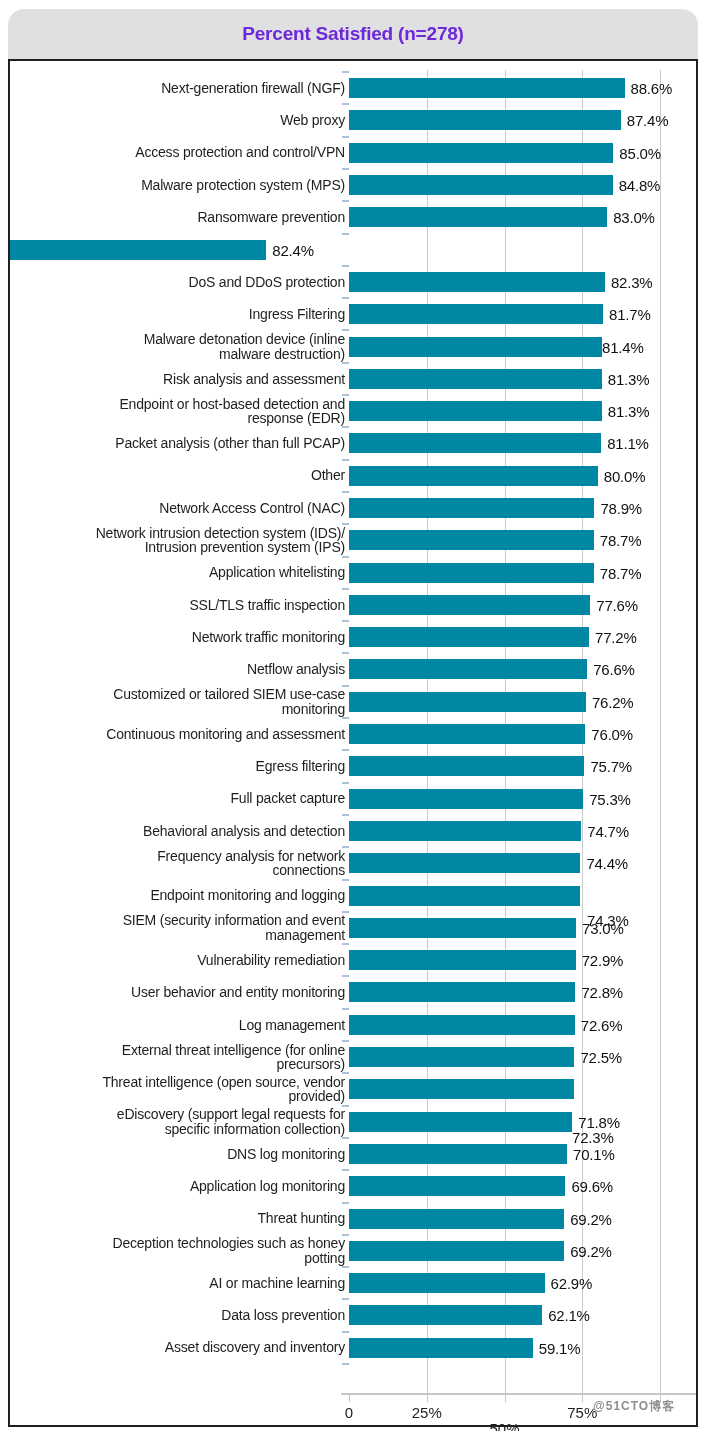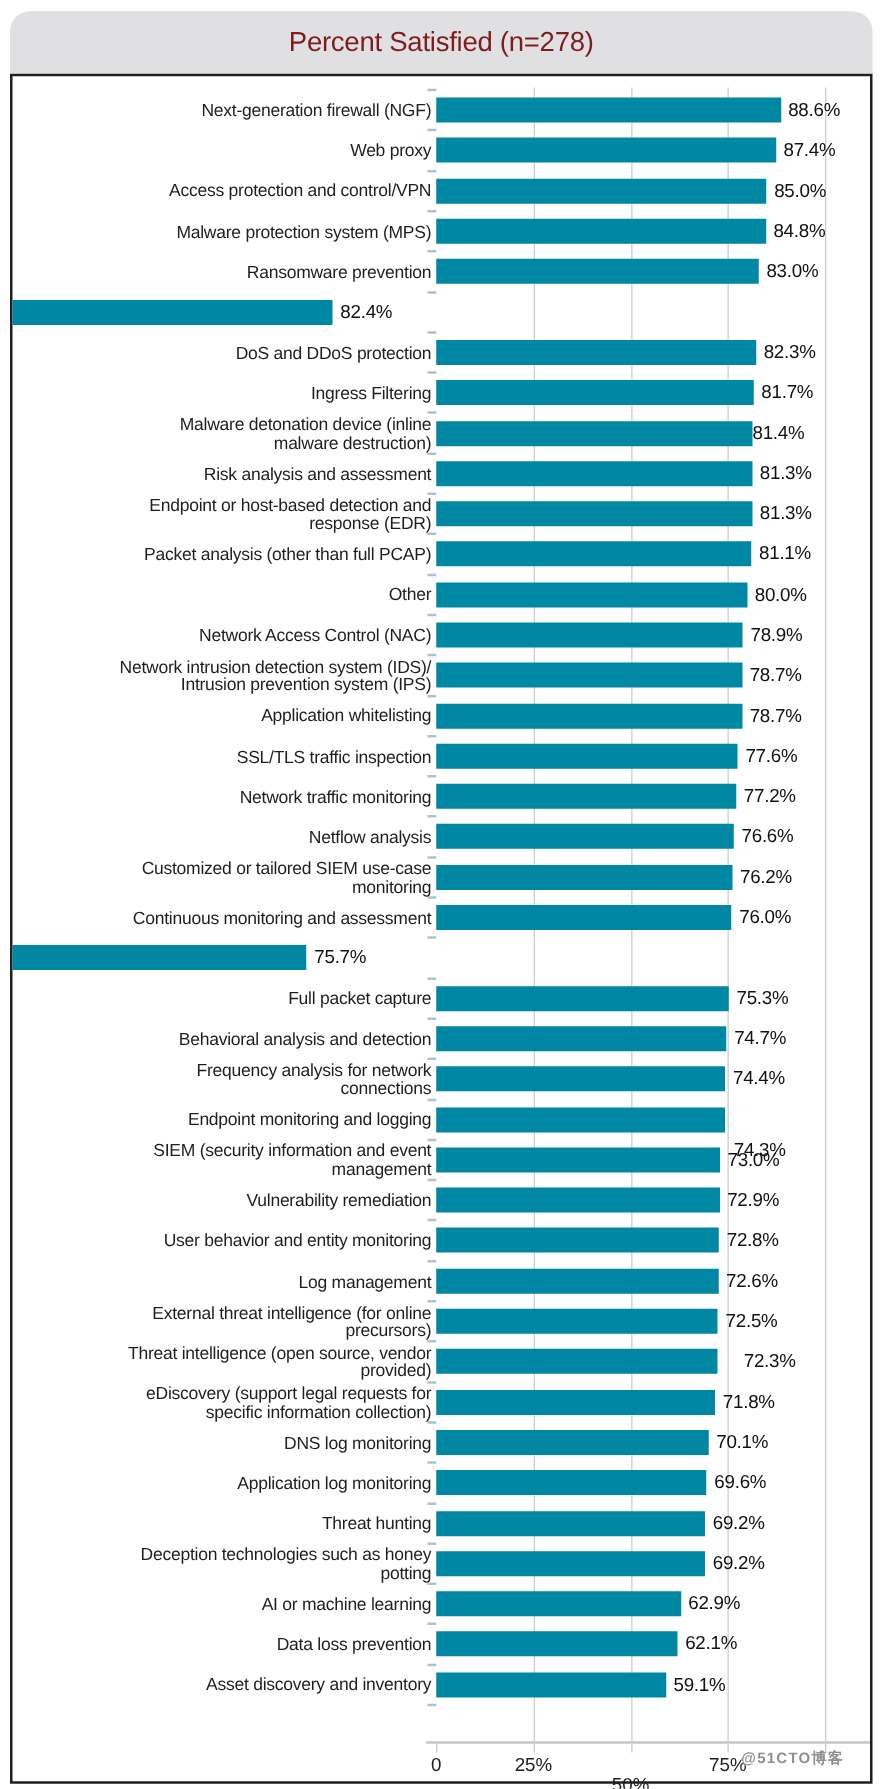--- a/index.html
+++ b/index.html
@@ -8,21 +8,21 @@
     width: 707px; height: 1431px; position: relative;
     font-family: "Liberation Sans", sans-serif;
     color: #1e1e1e; overflow: hidden;
   }
   .title-bar {
     position: absolute; left: 8px; top: 9px; width: 690px; height: 50px;
     background: #e0e0e2; border-radius: 16px 16px 0 0;
     display: flex; align-items: center; justify-content: center;
   }
   .title-bar .title {
-    font-size: 22px; font-weight: normal; color: #7f1d1d; letter-spacing: -0.2px;
+    font-size: 19px; font-weight: bold; color: #6d28d9; letter-spacing: -0.2px;
   }
   .chart-box {
     position: absolute; left: 8px; top: 59px; width: 690px; height: 1368px;
     background: #ffffff; border: 2px solid #1f1f1f;
   }
   .grid-overlay { position: absolute; left: 0; top: 0; width: 686px; height: 1364px; }
   .gridline { position: absolute; top: 9px; width: 1px; background: #cbcbcb; }
   .cat-tick { position: absolute; width: 7px; height: 2px; background: #a9c4d4; }
   .axis-line { position: absolute; height: 2px; background: #c6c6c6; }
   .axis-tick { position: absolute; width: 1px; height: 7px; background: #c6c6c6; }
@@ -261,20 +261,21 @@
         </div>
       </div>
       <div class="row">
         <div class="cat-label">Continuous monitoring and assessment</div>
         <div class="bar-track">
           <div class="bar" style="width: 236.36px; background: rgb(0, 135, 163);"></div>
           <span class="value-label" style="left: 242.36px;">76.0%</span>
         </div>
       </div>
       <div class="row">
+        <div class="cat-label">Egress filtering</div>
         <div class="bar-track">
           <div class="bar" style="width: 235.427px; background: rgb(0, 135, 163);"></div>
           <span class="value-label" style="left: 241.427px;">75.7%</span>
         </div>
       </div>
       <div class="row">
         <div class="cat-label">Full packet capture</div>
         <div class="bar-track">
           <div class="bar" style="width: 234.183px; background: rgb(0, 135, 163);"></div>
           <span class="value-label" style="left: 240.183px;">75.3%</span>
@@ -337,21 +338,21 @@
         <div class="bar-track">
           <div class="bar" style="width: 225.475px; background: rgb(0, 135, 163);"></div>
           <span class="value-label" style="left: 231.475px;">72.5%</span>
         </div>
       </div>
       <div class="row">
         <div class="cat-label">Threat intelligence (open source, vendor
 provided)</div>
         <div class="bar-track">
           <div class="bar" style="width: 224.853px; background: rgb(0, 135, 163);"></div>
-          <span class="value-label" style="left: 246px;">72.3%</span>
+          <span class="value-label" style="left: 223px; margin-top: 48px;">72.3%</span>
         </div>
       </div>
       <div class="row">
         <div class="cat-label">eDiscovery (support legal requests for
 specific information collection)</div>
         <div class="bar-track">
           <div class="bar" style="width: 223.298px; background: rgb(0, 135, 163);"></div>
           <span class="value-label" style="left: 229.298px;">71.8%</span>
         </div>
       </div>

